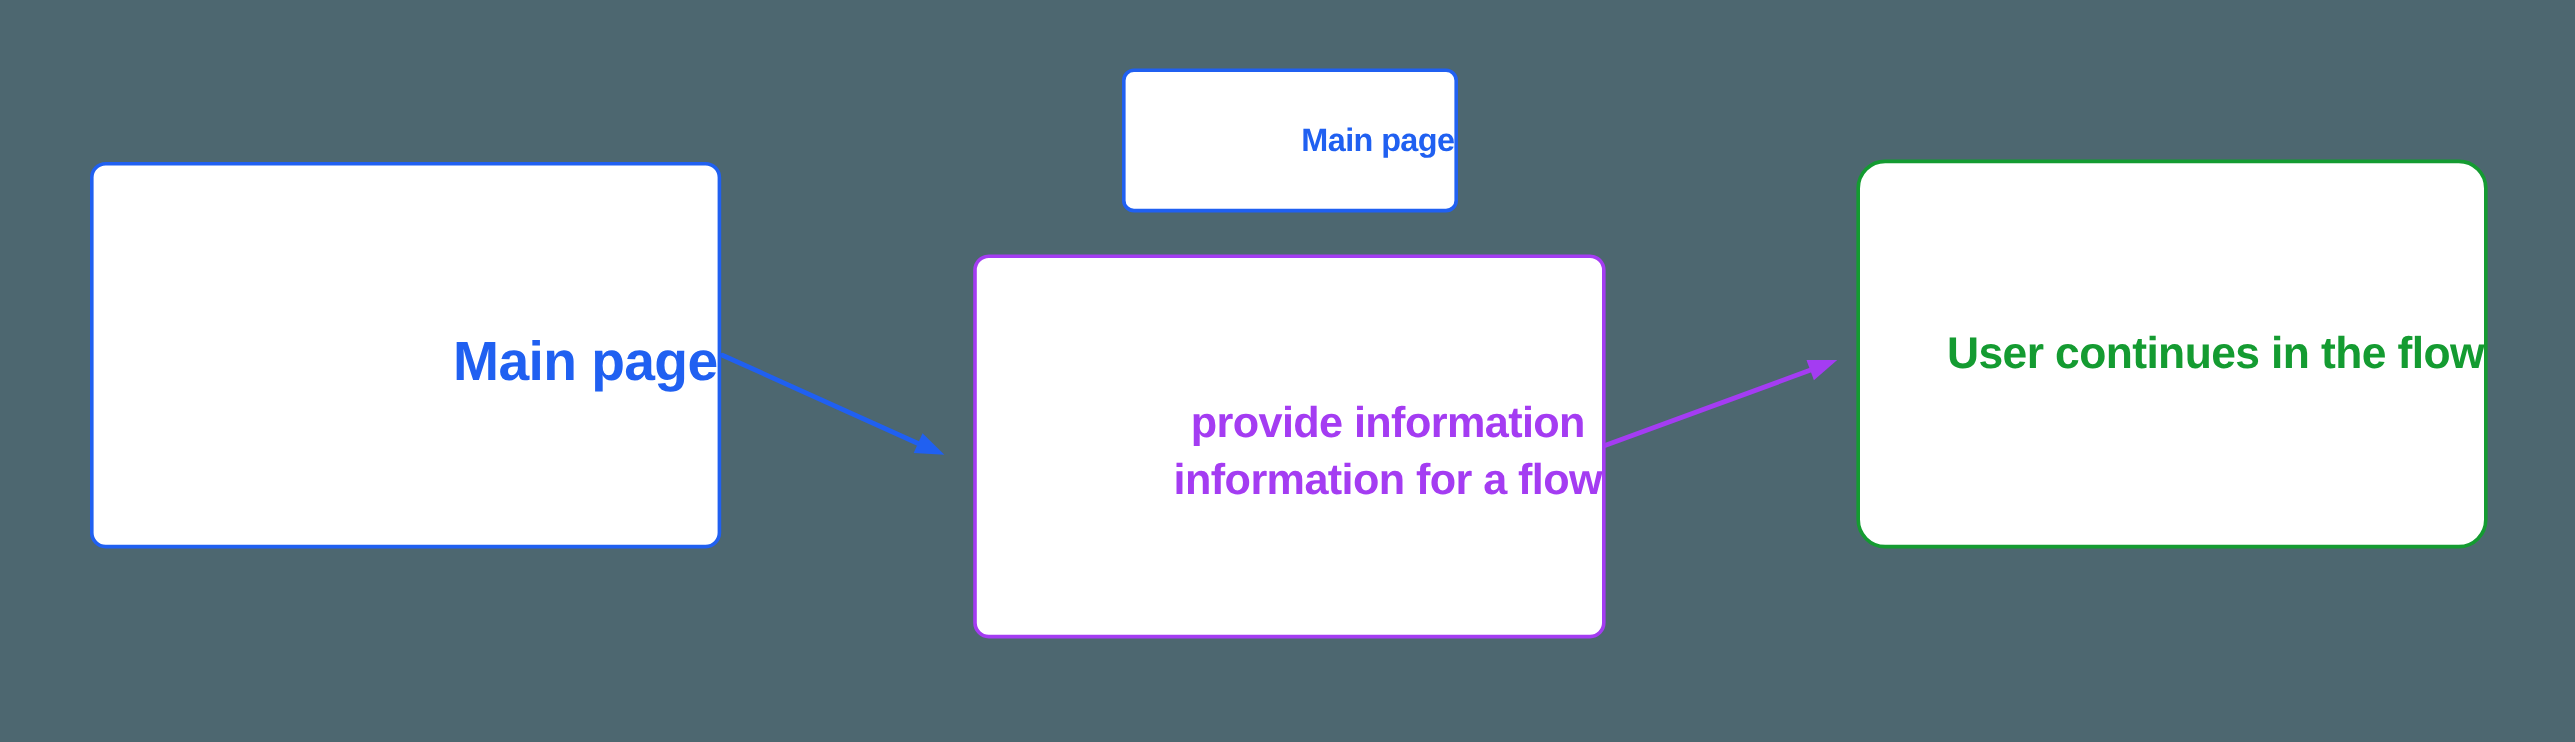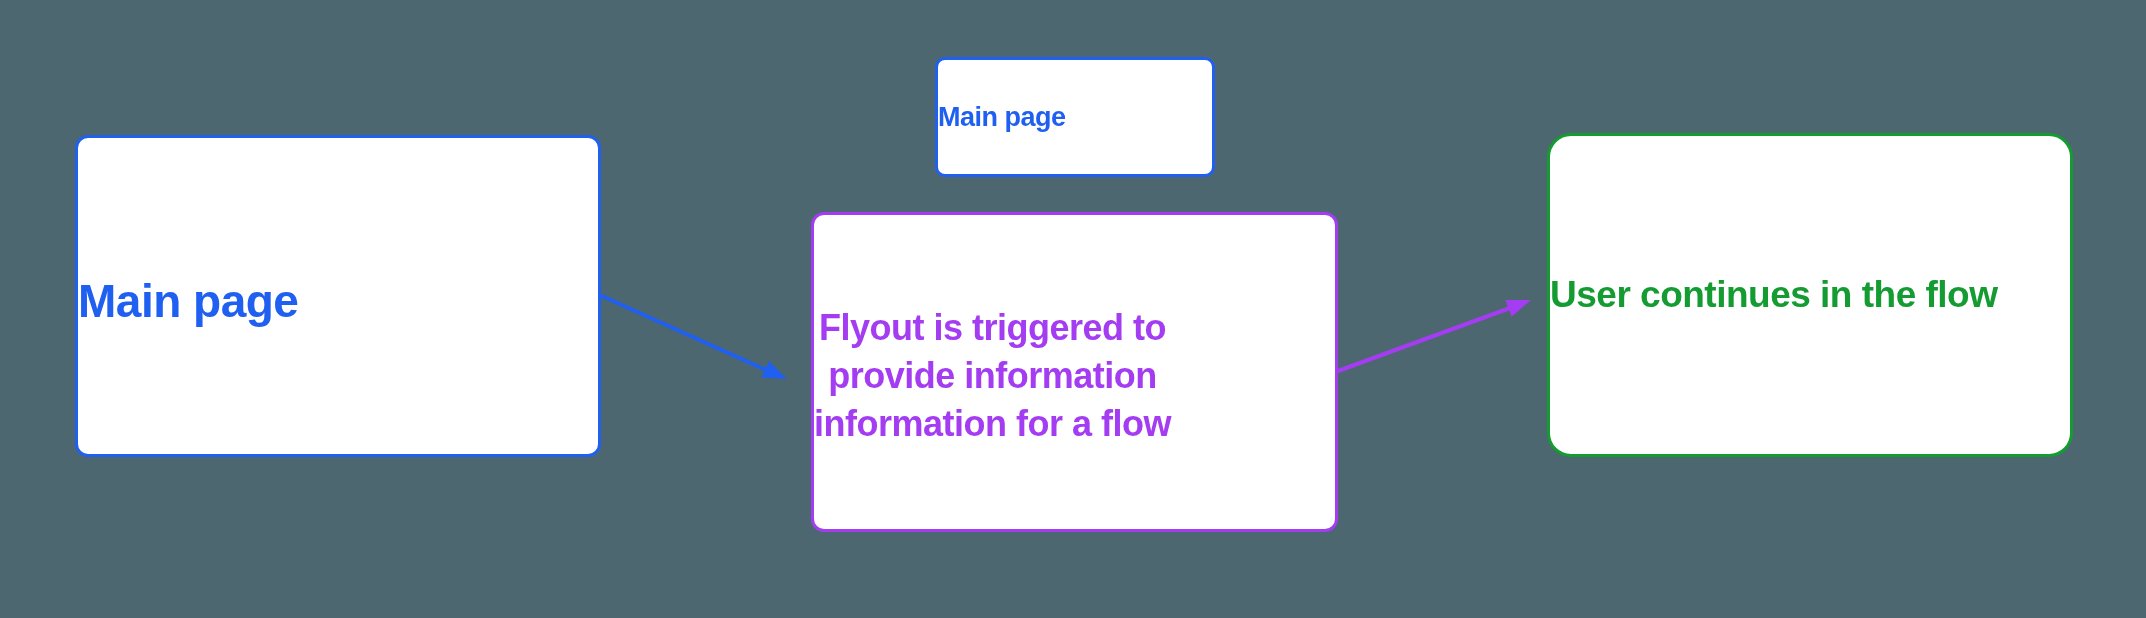--- a/index.html
+++ b/index.html
@@ -21,21 +21,21 @@
     top: 0;
     width: 2146px;
     height: 618px;
     pointer-events: none;
   }
   .node {
     position: absolute;
     background: #ffffff;
     display: flex;
     align-items: center;
-    justify-content: flex-start;
+    justify-content: flex-end;
     text-align: center;
     box-sizing: border-box;
     font-weight: 700;
     letter-spacing: -0.5px;
   }
   .node-main {
     left: 75px;
     top: 135px;
     width: 526px;
     height: 322px;
@@ -94,21 +94,20 @@
   <div class="node node-main">
     <span>Main page</span>
   </div>
 
   <div class="node node-main-mini">
     <span>Main page</span>
   </div>
 
   <div class="node node-flyout">
     <span>
-      <span class="line">Flyout is triggered to</span>
       <span class="line">provide information</span>
       <span class="line">information for a flow</span>
     </span>
   </div>
 
   <div class="node node-outcome">
     <span>User continues in the flow</span>
   </div>
 
 </div>

